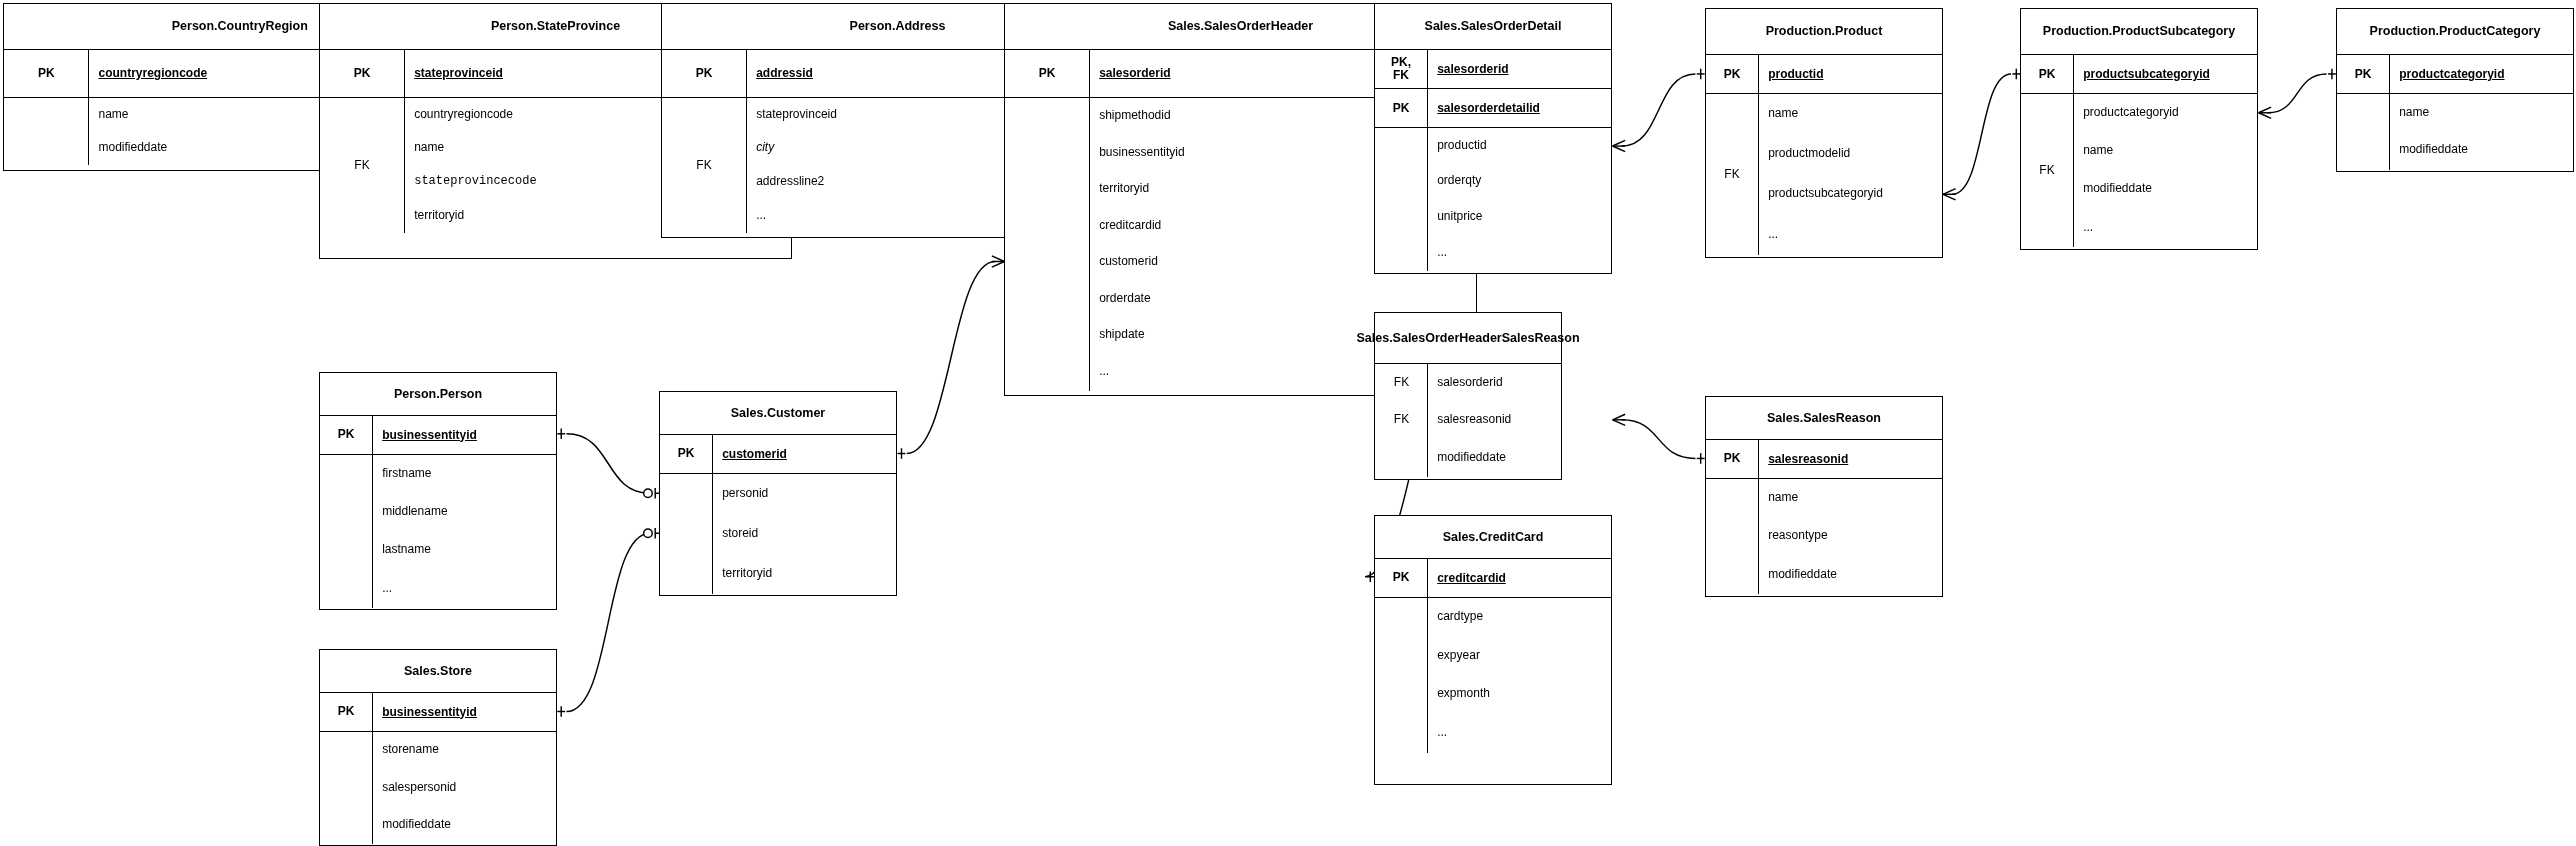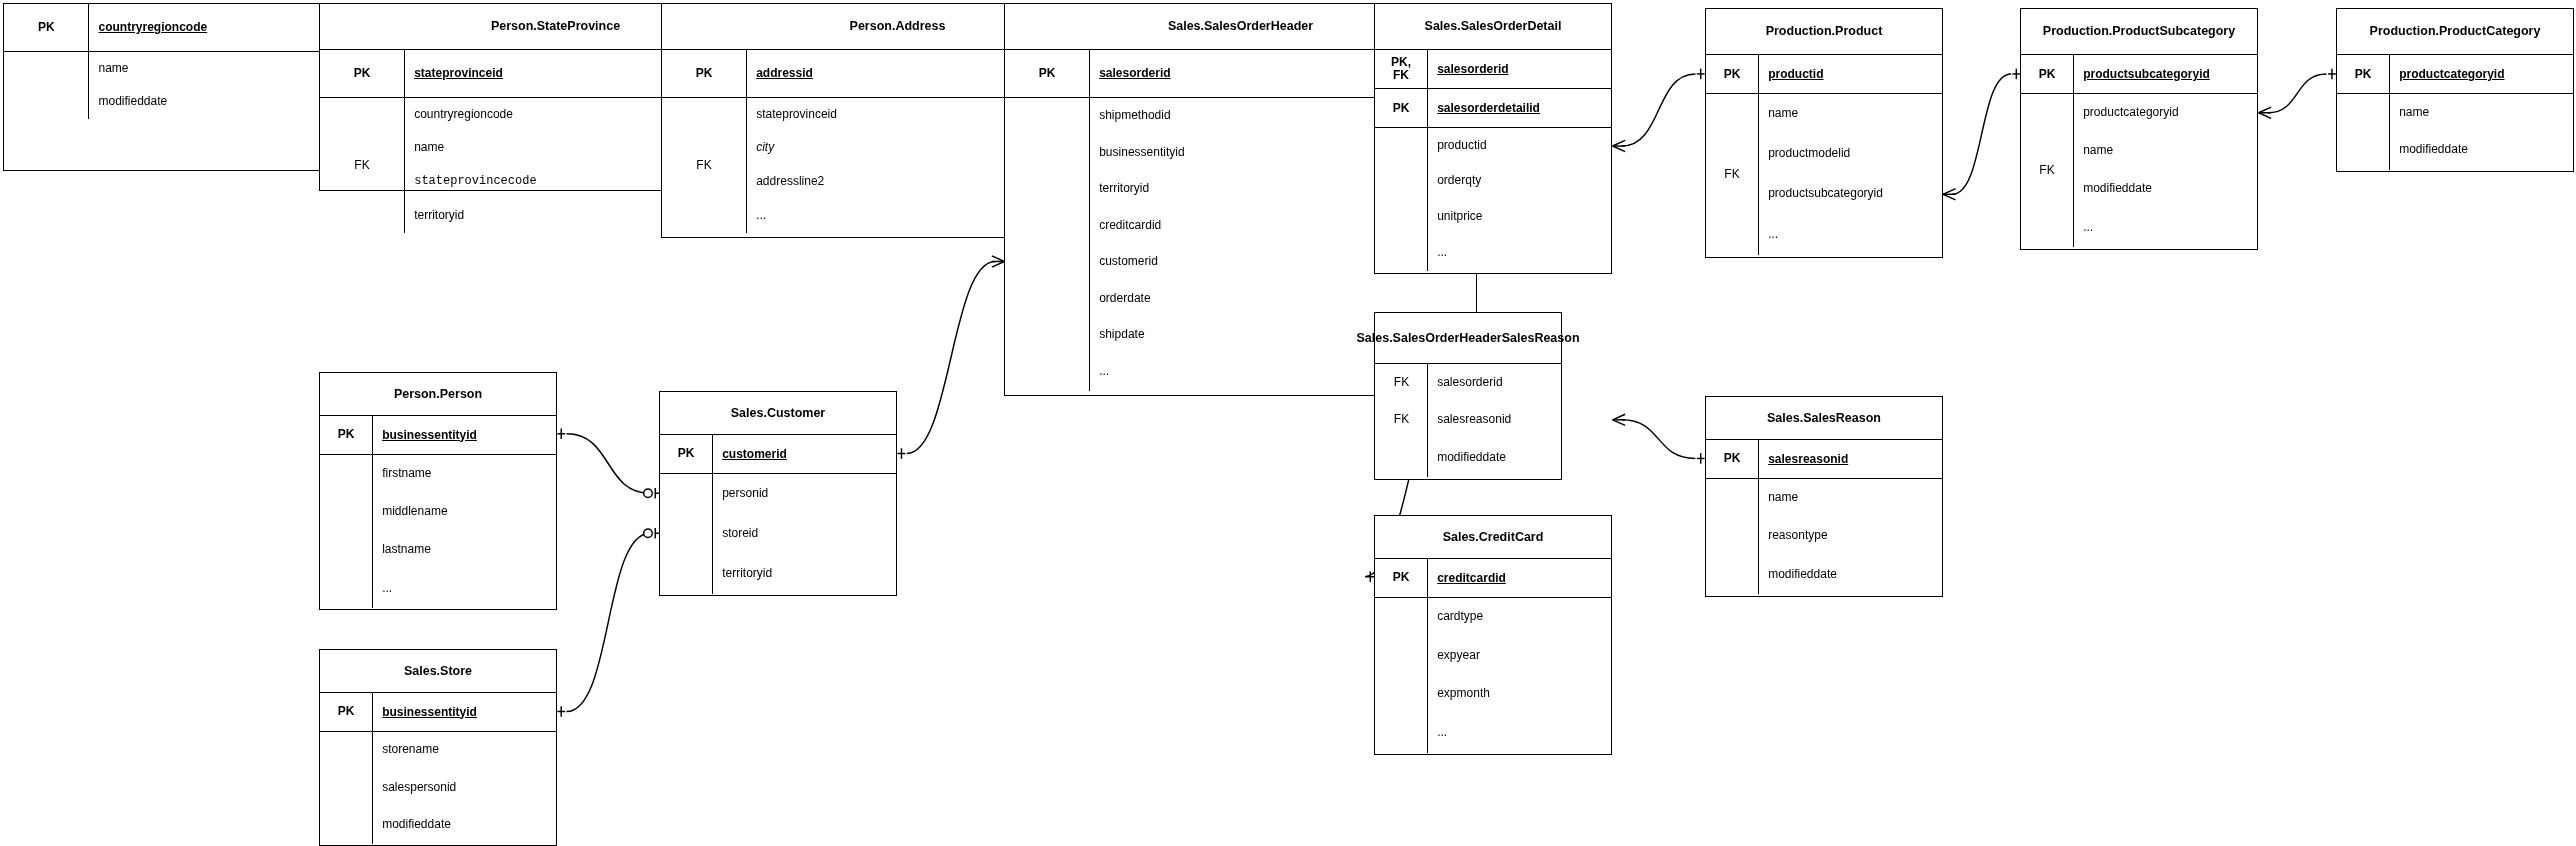--- a/index.html
+++ b/index.html
@@ -179,35 +179,36 @@
           <line x1="2582.13" y1="694.71" x2="2570.13" y2="694.71" stroke="#000" stroke-width="2.2"></line>
         </g>
         <g>
           <line x1="2442.6900000000005" y1="636.195" x2="2461.6900000000005" y2="627.695" stroke="#000" stroke-width="2.2"></line>
           <line x1="2442.6900000000005" y1="636.195" x2="2461.6900000000005" y2="636.195" stroke="#000" stroke-width="2.2"></line>
           <line x1="2442.6900000000005" y1="636.195" x2="2461.6900000000005" y2="644.695" stroke="#000" stroke-width="2.2"></line>
         </g>
       </g>
     </svg>
 <div class="entity" style="left: 3.3px; top: 3.3px; width: 473px; height: 168px;">
+      <div class="ent-title" style="height: 46px;">Person.CountryRegion</div>
       <div class="sect" style="height: 48px;">
         <div class="keycol" style="width: 85px;">PK</div>
         <div class="attrcol" style="position: relative;">
           <div class="attr pk" style="position: absolute; left: 9.2px; top: 16.6px;">countryregioncode</div>
         </div>
       </div>
       <div class="sect body-sect" style="height: 67px;">
         <div class="keycol fk" style="width: 85px;"></div>
         <div class="attrcol" style="position: relative;">
           <div class="attr" style="position: absolute; left: 9.2px; top: 9.6px;">name</div>
           <div class="attr" style="position: absolute; left: 9.2px; top: 43px;">modifieddate</div>
         </div>
       </div>
     </div>
-    <div class="entity" style="left: 319px; top: 3.3px; width: 473px; height: 188px;">
+    <div class="entity" style="left: 319px; top: 3.3px; width: 473px; height: 256px;">
       <div class="ent-title" style="height: 46px;">Person.StateProvince</div>
       <div class="sect" style="height: 48px;">
         <div class="keycol" style="width: 85px;">PK</div>
         <div class="attrcol" style="position: relative;">
           <div class="attr pk" style="position: absolute; left: 9.2px; top: 16.6px;">stateprovinceid</div>
         </div>
       </div>
       <div class="sect" style="height: 135px;">
         <div class="keycol fk" style="width: 85px;">FK</div>
         <div class="attrcol" style="position: relative;">
@@ -419,21 +420,21 @@
       </div>
       <div class="sect body-sect" style="height: 115px;">
         <div class="keycol fk" style="width: 53px;"></div>
         <div class="attrcol" style="position: relative;">
           <div class="attr" style="position: absolute; left: 9.2px; top: 12px;">name</div>
           <div class="attr" style="position: absolute; left: 9.2px; top: 50px;">reasontype</div>
           <div class="attr" style="position: absolute; left: 9.2px; top: 89px;">modifieddate</div>
         </div>
       </div>
     </div>
-    <div class="entity" style="left: 1374px; top: 515px; width: 238px; height: 240px;">
+    <div class="entity" style="left: 1374px; top: 515px; width: 238px; height: 270px;">
       <div class="ent-title" style="height: 43px;">Sales.CreditCard</div>
       <div class="sect" style="height: 39px;">
         <div class="keycol" style="width: 53px;">PK</div>
         <div class="attrcol" style="position: relative;">
           <div class="attr pk" style="position: absolute; left: 9.2px; top: 12.5px;">creditcardid</div>
         </div>
       </div>
       <div class="sect body-sect" style="height: 155px;">
         <div class="keycol fk" style="width: 53px;"></div>
         <div class="attrcol" style="position: relative;">

